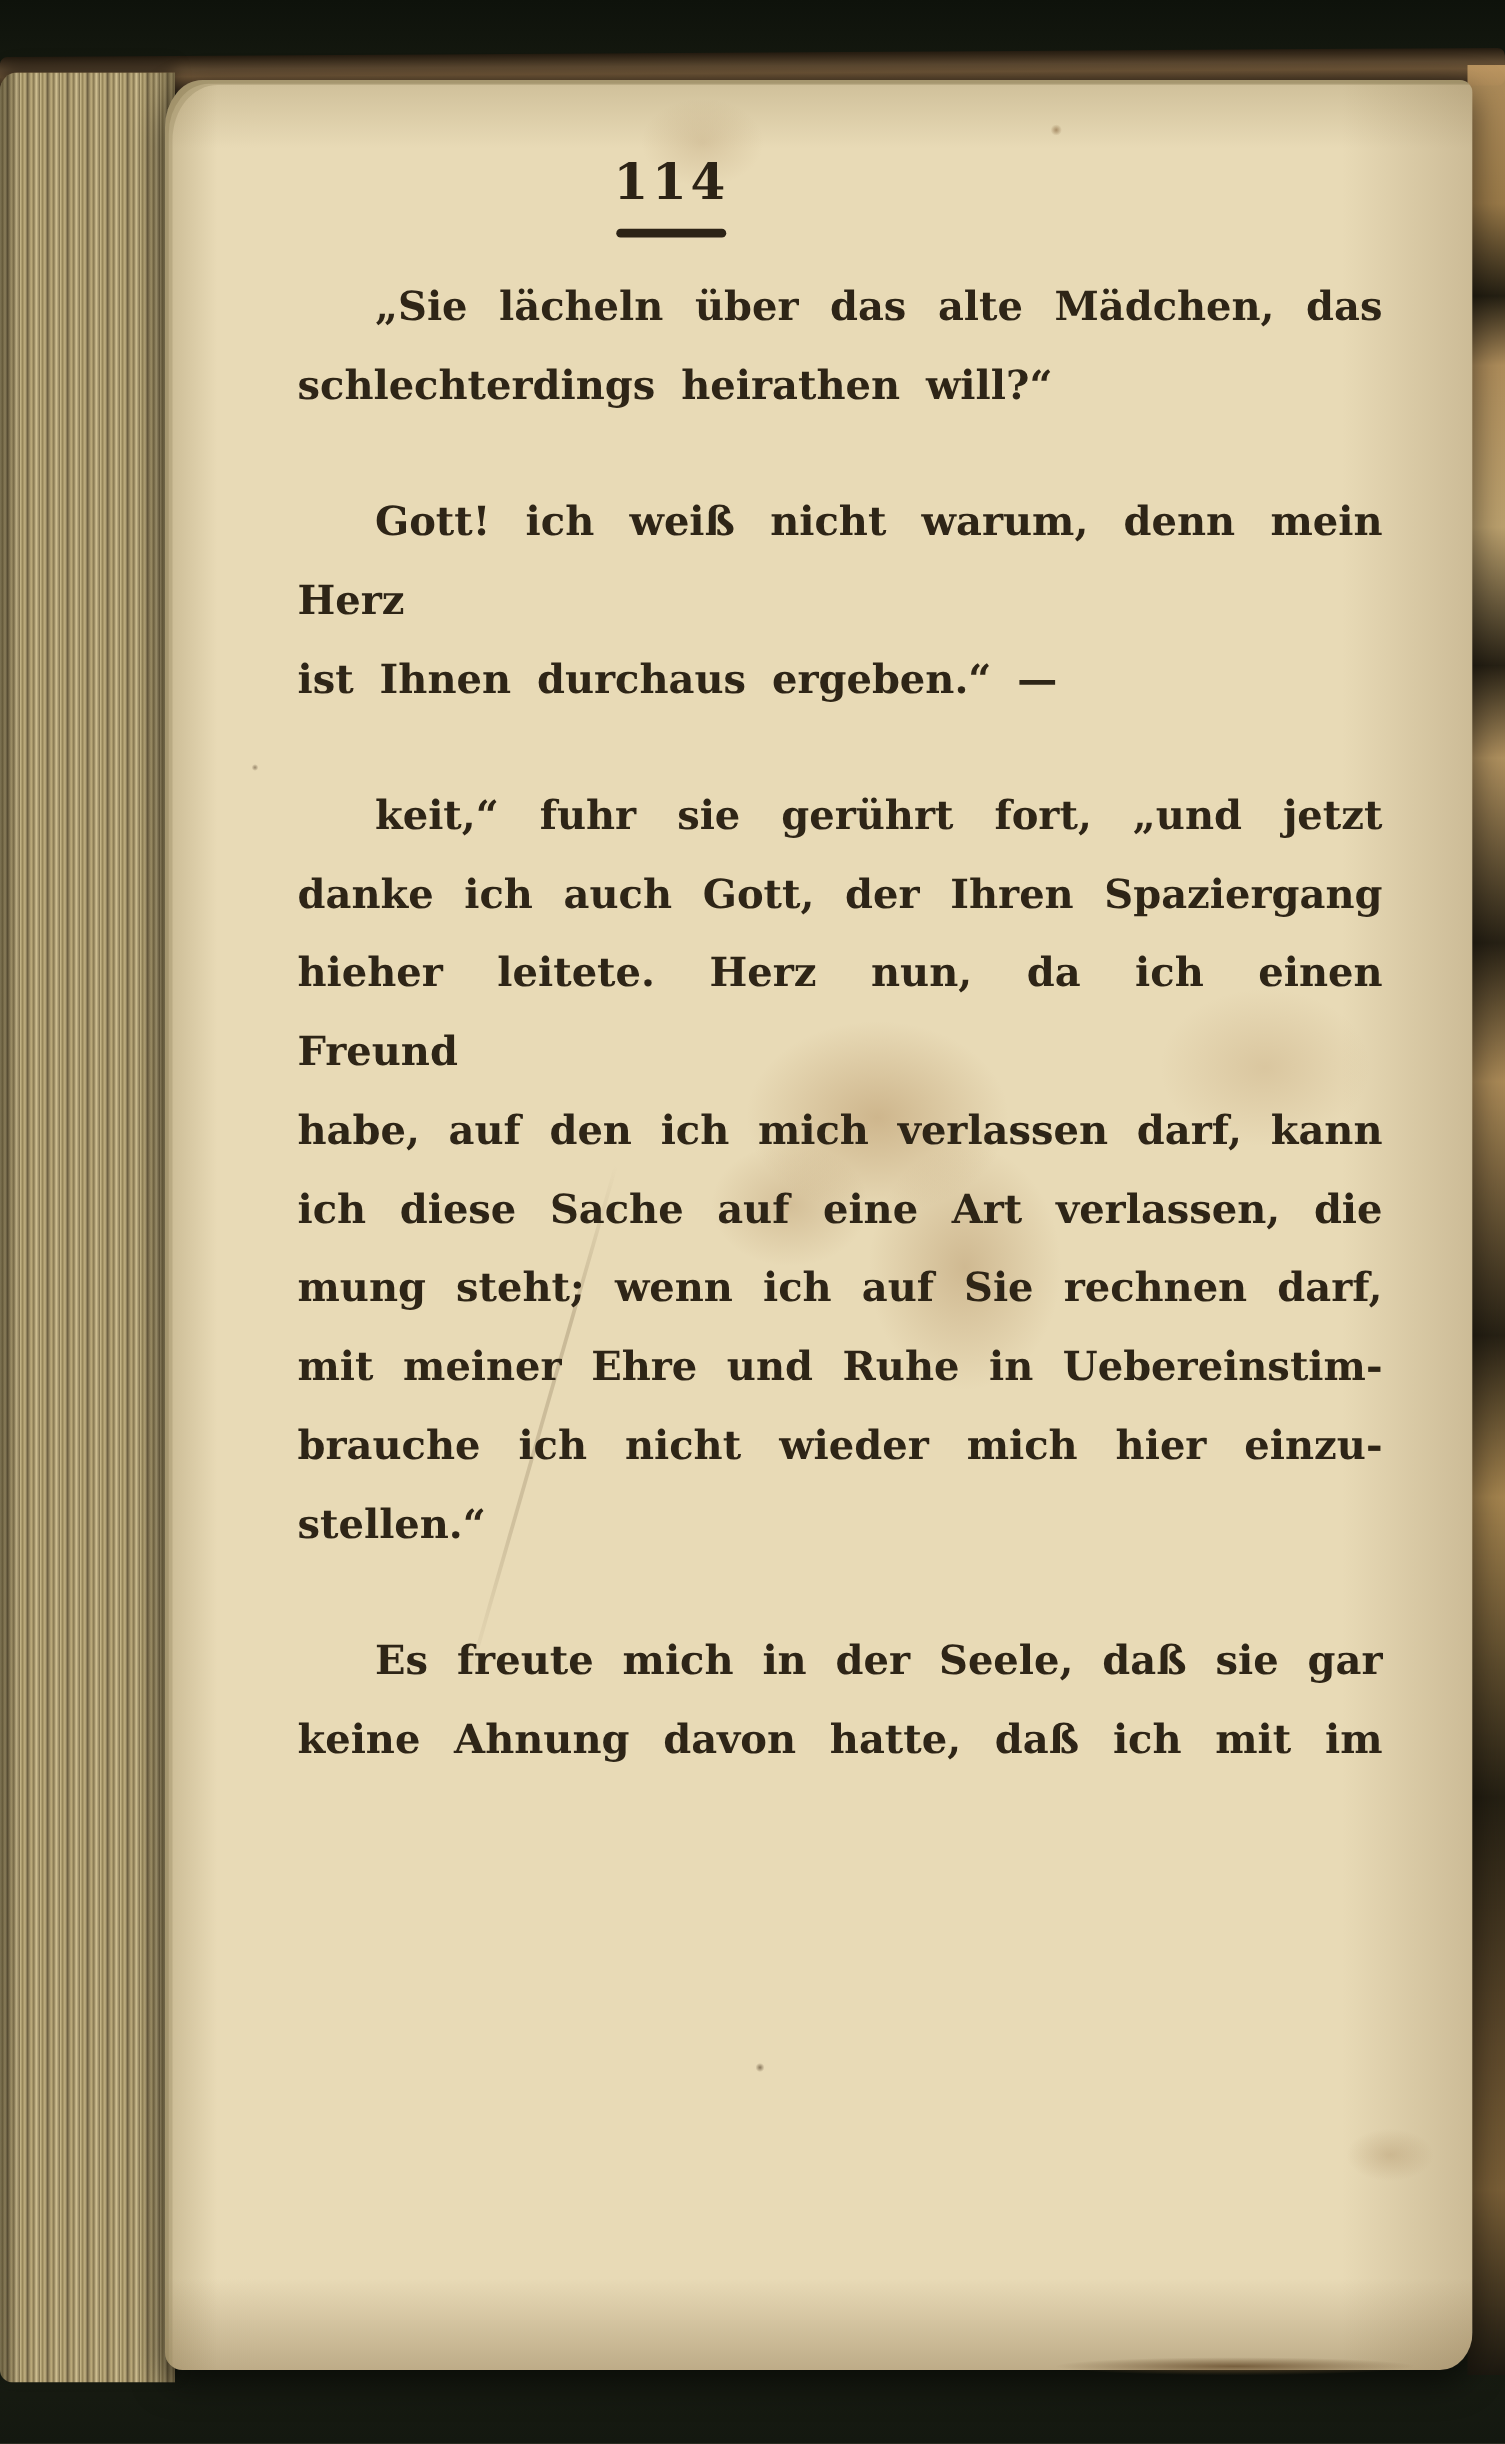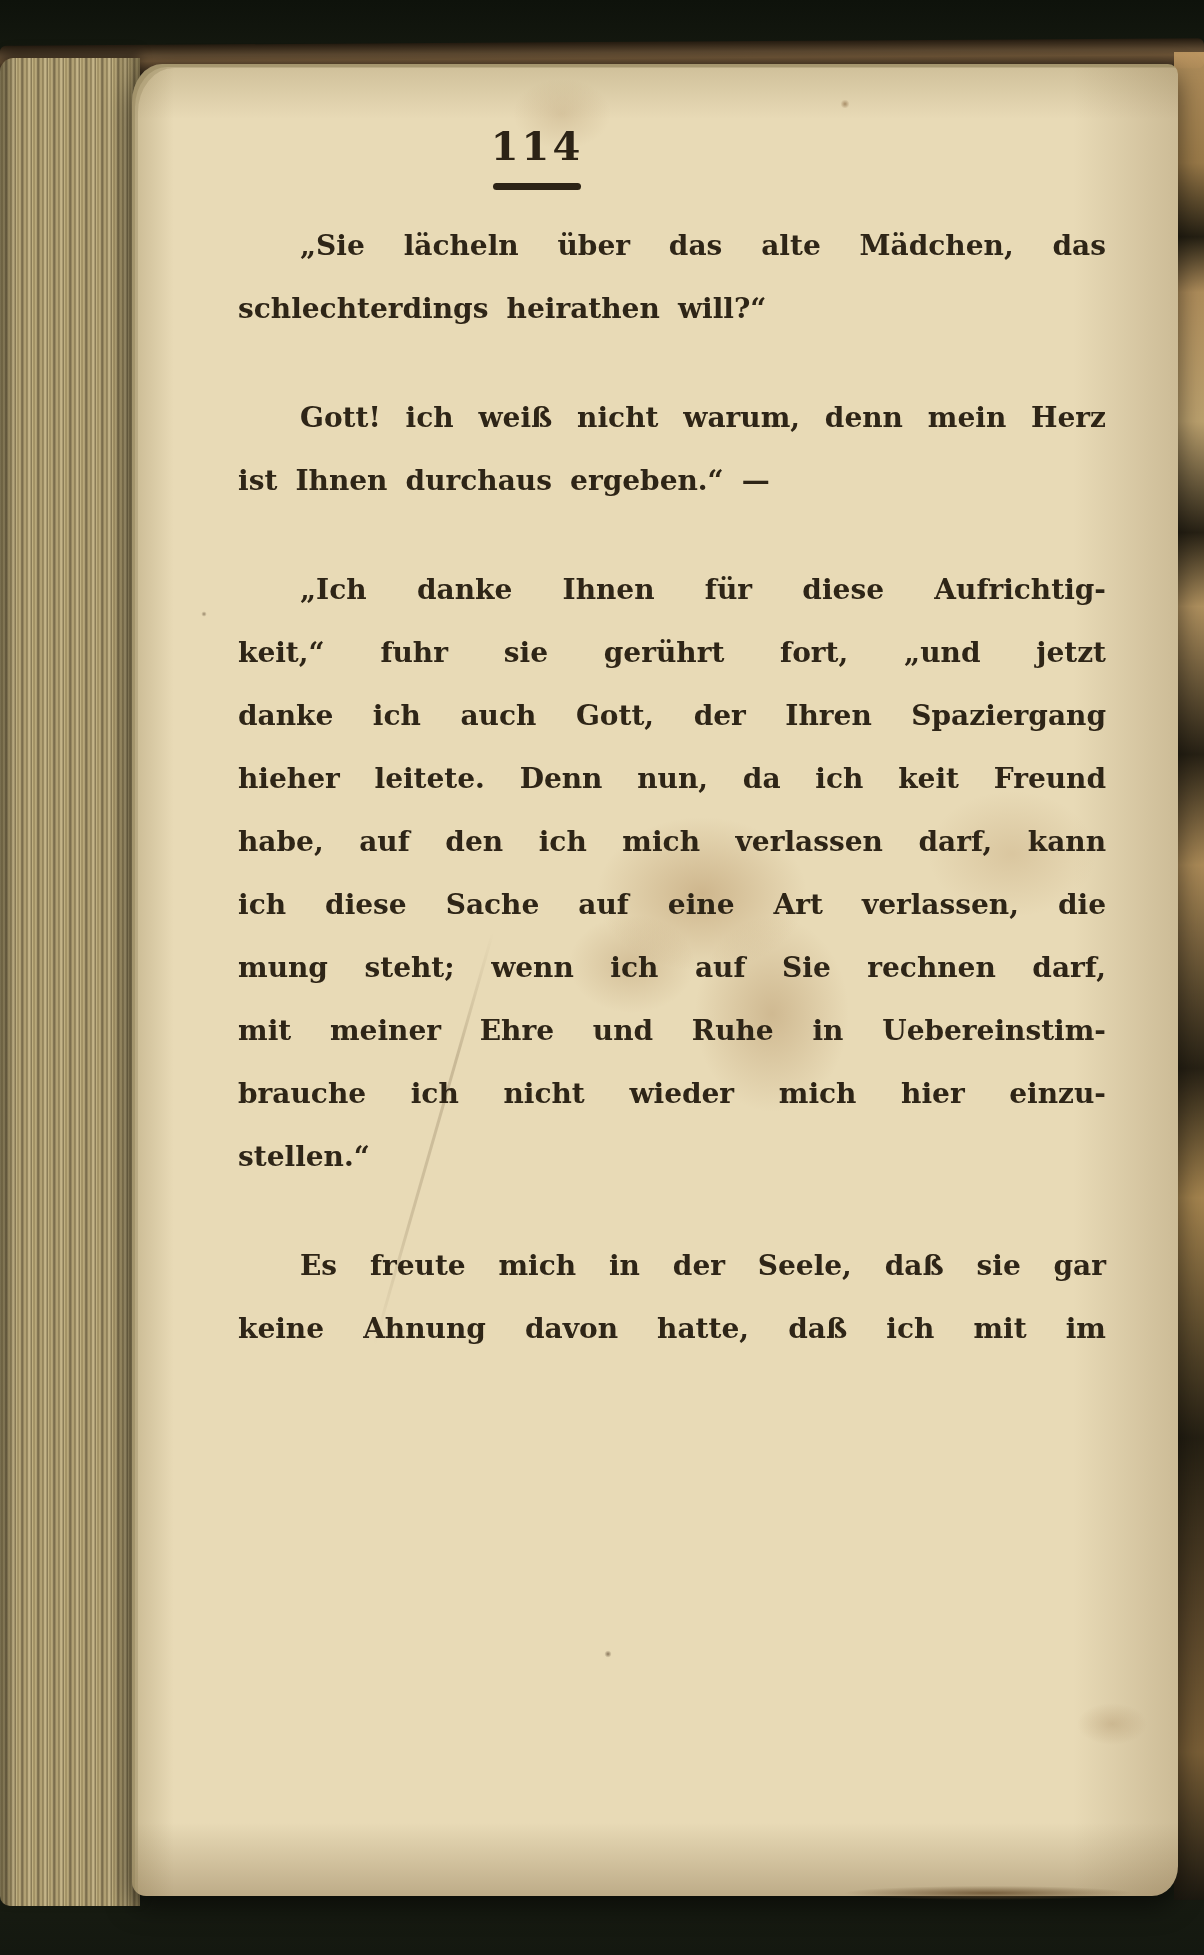--- a/index.html
+++ b/index.html
@@ -92,21 +92,21 @@
     width: 88px; height: 7px; margin-top: 14px;
     background: #2c2316; border-radius: 4px;
   }
   .text-block {
     position: absolute; left: 106px; right: 72px; top: 150px;
     color: #2e2517;
   }
   .para { margin: 0 0 46px 0; }
   .para:last-child { margin-bottom: 0; }
   .line {
-    font-size: 28px; font-weight: bold; line-height: 63px;
+    font-size: 32px; font-weight: bold; line-height: 63px;
     word-spacing: 0.30em;
     text-align: justify; text-align-last: justify;
     white-space: normal;
   }
   .line.last { text-align-last: left; }
   .para .line:first-child { text-indent: 62px; }
 </style>
 </head>
 <body>
 
@@ -127,24 +127,23 @@
     <div class="text-block" id="paragraphs">
         <div class="para">
           <div class="line">„Sie lächeln über das alte Mädchen, das</div>
           <div class="line last">schlechterdings heirathen will?“</div>
         </div>
         <div class="para">
           <div class="line">Gott! ich weiß nicht warum, denn mein Herz</div>
           <div class="line last">ist Ihnen durchaus ergeben.“ —</div>
         </div>
         <div class="para">
-          <div class="line">„Ich danke Ihnen für diese Aufrichtig-</div>
           <div class="line">keit,“ fuhr sie gerührt fort, „und jetzt</div>
           <div class="line">danke ich auch Gott, der Ihren Spaziergang</div>
-          <div class="line">hieher leitete. Denn nun, da ich keit Freund</div>
+          <div class="line">hieher leitete. Herz nun, da ich einen Freund</div>
           <div class="line">habe, auf den ich mich verlassen darf, kann</div>
           <div class="line">ich diese Sache auf eine Art verlassen, die</div>
           <div class="line">mung steht; wenn ich auf Sie rechnen darf,</div>
           <div class="line">mit meiner Ehre und Ruhe in Uebereinstim-</div>
           <div class="line">brauche ich nicht wieder mich hier einzu-</div>
           <div class="line last">stellen.“</div>
         </div>
         <div class="para">
           <div class="line">Es freute mich in der Seele, daß sie gar</div>
           <div class="line">keine Ahnung davon hatte, daß ich mit im</div>

